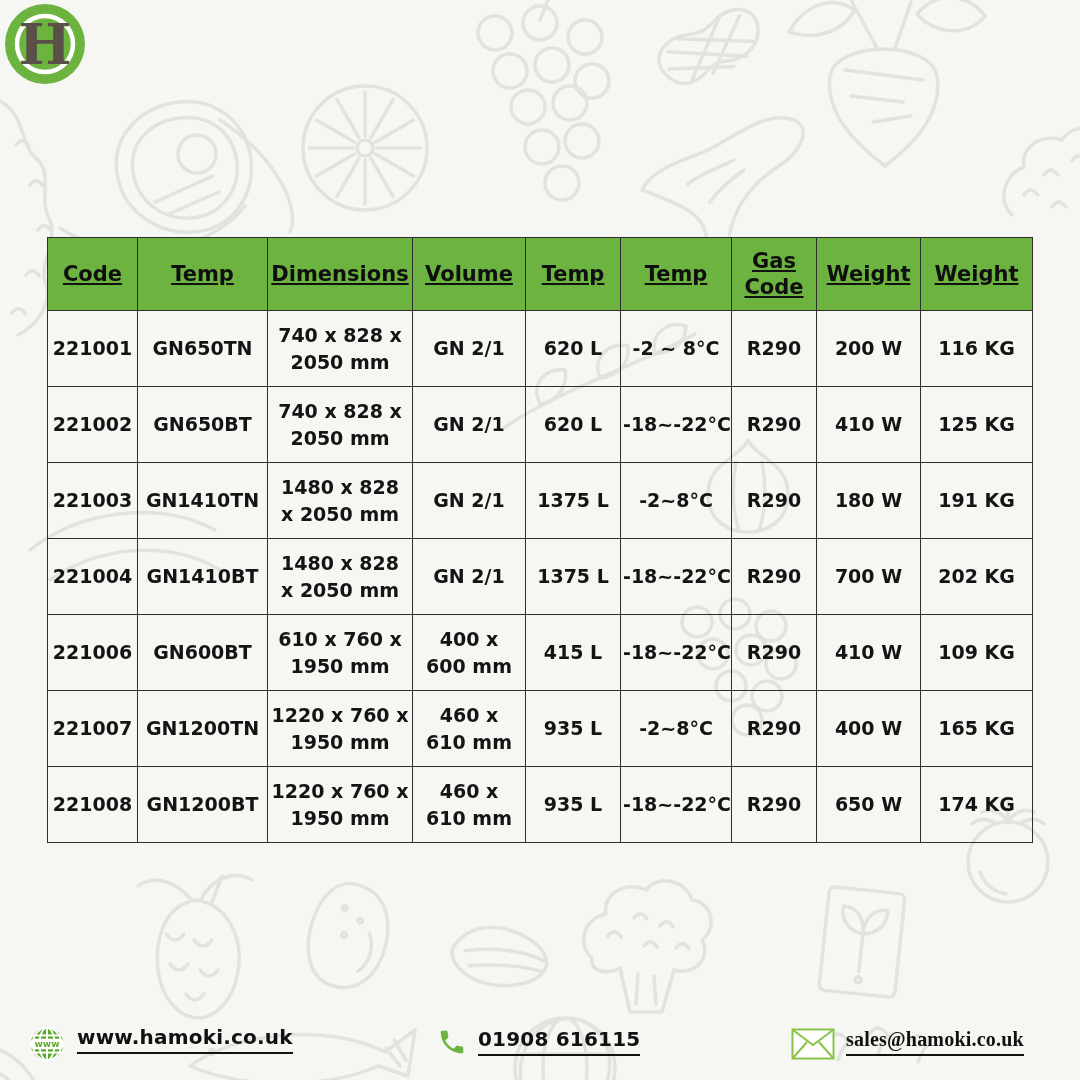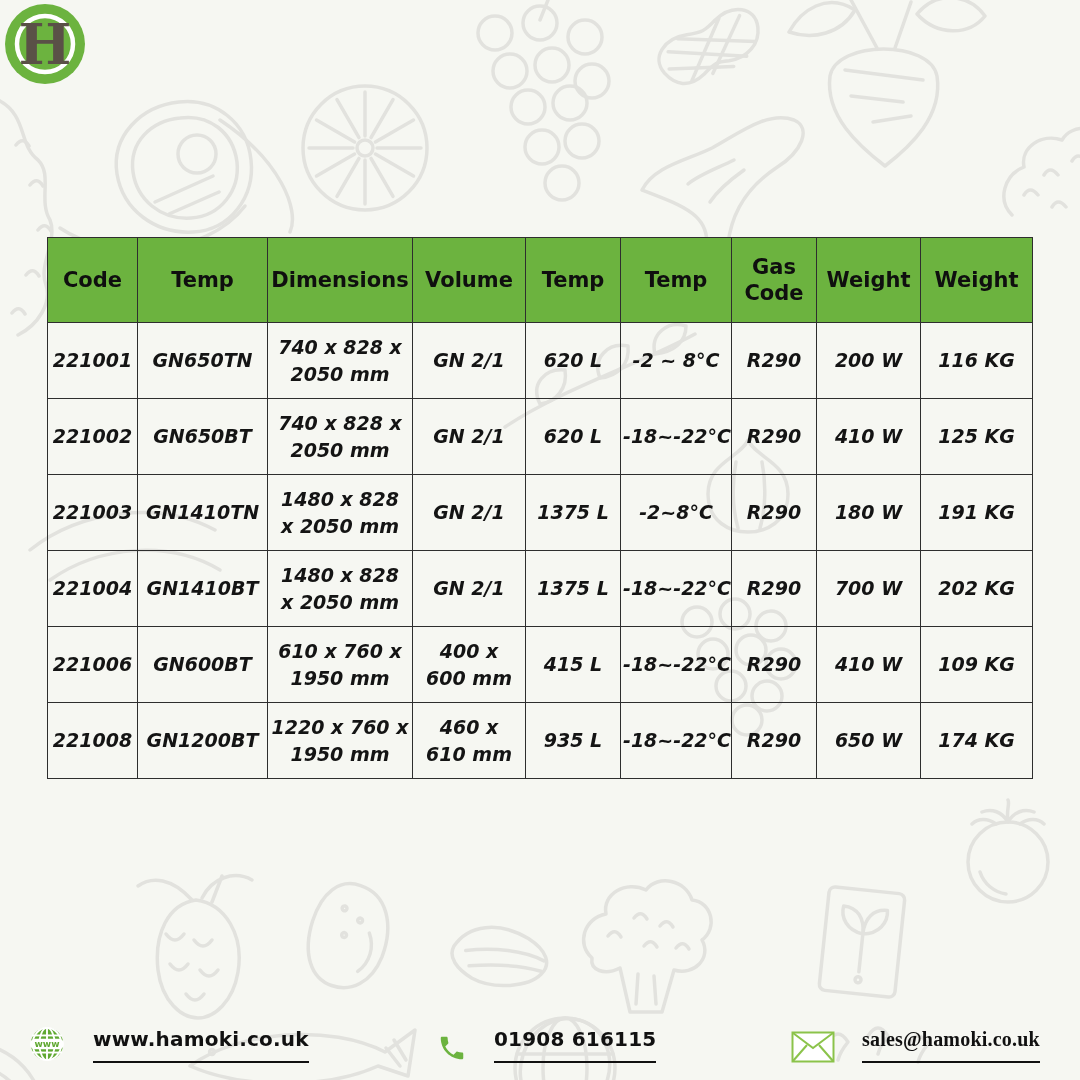--- a/index.html
+++ b/index.html
@@ -18,36 +18,36 @@
 
   
   table.spec{
     position:absolute;left:47px;top:237px;width:985px;z-index:2;
     border-collapse:collapse;table-layout:fixed;
   }
   table.spec th, table.spec td{
     border:1.5px solid #2e2e2e;text-align:center;vertical-align:middle;
     font-weight:700;padding:0 2px;
   }
-  table.spec thead tr{height:85px;}
-  table.spec tbody tr{height:76px;font-style:italic;}
+  table.spec thead tr{height:73px;text-decoration:underline;}
+  table.spec tbody tr{height:76px;}
   table.spec th{
     background:#6cb33f;color:#0f0f0f;font-size:21px;line-height:1.25;white-space:nowrap;
   }
   table.spec th:nth-child(7){white-space:normal;}
   table.spec td{
     background:transparent;color:#141414;font-size:19px;line-height:1.4;white-space:nowrap;
   }
   table.spec td:nth-child(3), table.spec td:nth-child(4){white-space:pre-line;}
 
   
-  .contact{position:absolute;display:flex;align-items:flex-end;gap:27px;z-index:2;}
+  .contact{position:absolute;display:flex;align-items:flex-start;gap:11px;z-index:2;}
   .contact .txt{
     font-size:20px;font-weight:700;color:#111;
-    border-bottom:2.5px solid #111;padding-bottom:10px;letter-spacing:.2px;
+    border-bottom:2.5px solid #111;padding-bottom:3px;letter-spacing:.2px;
   }
   .contact-web{left:28px;top:1025px;}
   .contact-phone{left:437px;top:1027px;}
   .contact-email{left:791px;top:1028px;font-family:Liberation Serif, serif;}
 </style>
 </head>
 <body>
 
 <svg id="doodles" width="1080" height="1080" viewBox="0 0 1080 1080" aria-hidden="true">
 
@@ -319,20 +319,33 @@
 1950 mm</td>
         <td>400 x
 600 mm</td>
         <td>415 L</td>
         <td>-18~-22°C</td>
         <td>R290</td>
         <td>410 W</td>
         <td>109 KG</td>
       </tr>
       <tr>
+        <td>221007</td>
+        <td>GN1200TN</td>
+        <td>1220 x 760 x
+1950 mm</td>
+        <td>460 x
+610 mm</td>
+        <td>935 L</td>
+        <td>-2~8°C</td>
+        <td>R290</td>
+        <td>400 W</td>
+        <td>165 KG</td>
+      </tr>
+      <tr>
         <td>221008</td>
         <td>GN1200BT</td>
         <td>1220 x 760 x
 1950 mm</td>
         <td>460 x
 610 mm</td>
         <td>935 L</td>
         <td>-18~-22°C</td>
         <td>R290</td>
         <td>650 W</td>

